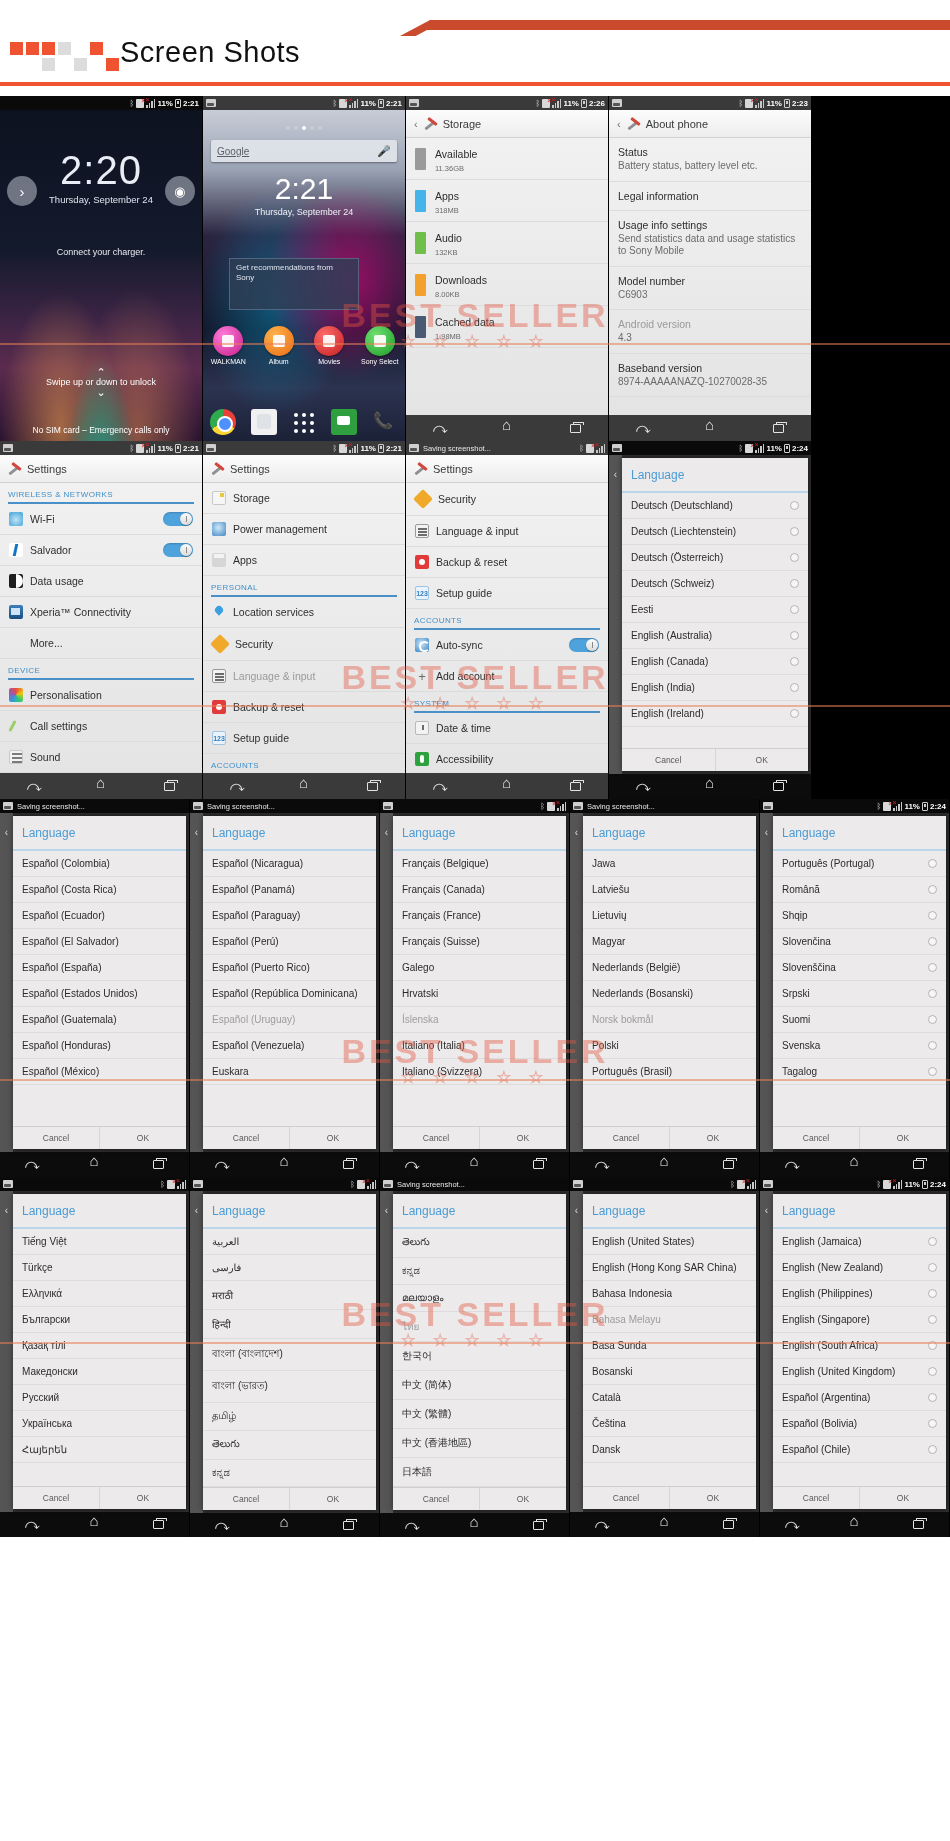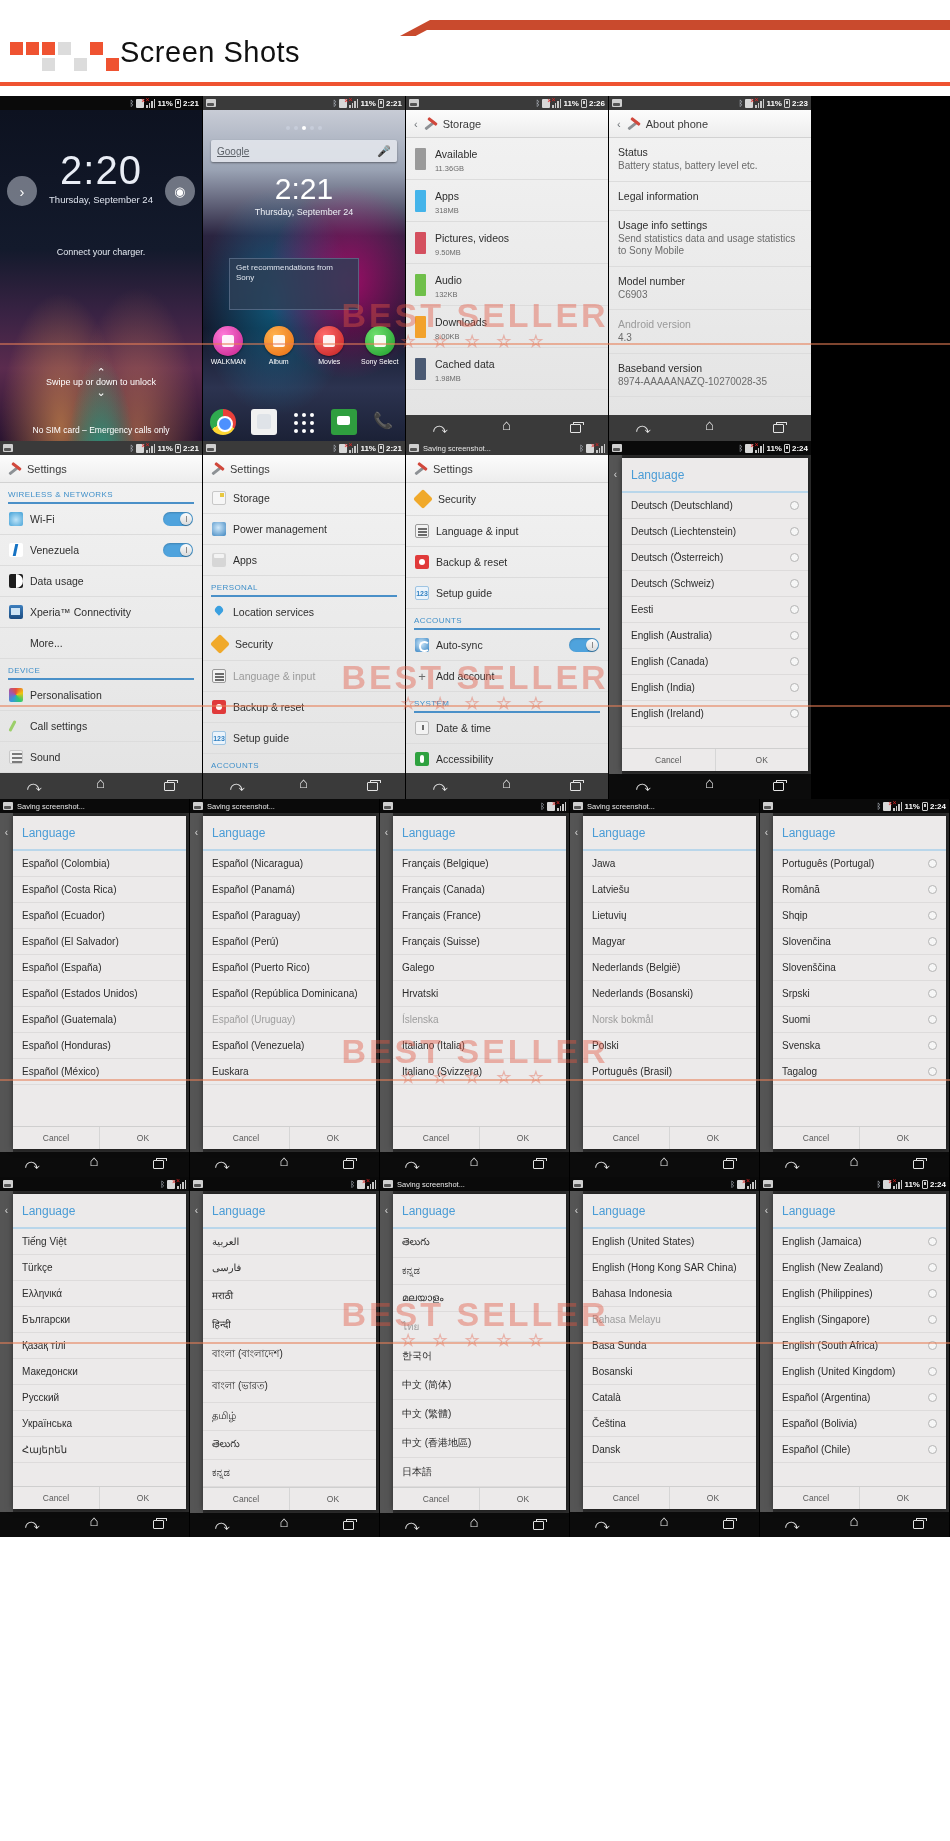--- a/index.html
+++ b/index.html
@@ -416,25 +416,20 @@
           <span class="st-sw" style="background:#9a9a9a"></span>
           <span><span class="st-t">Available</span>
           <span class="st-v" style="display:block">11.36GB</span></span>
         </div>
         <div class="st-row">
           <span class="st-sw" style="background:#44b4ea"></span>
           <span><span class="st-t">Apps</span>
           <span class="st-v" style="display:block">318MB</span></span>
         </div>
         <div class="st-row">
-          <span class="st-sw" style="background:#d4505f"></span>
-          <span><span class="st-t">Pictures, videos</span>
-          <span class="st-v" style="display:block">9.50MB</span></span>
-        </div>
-        <div class="st-row">
           <span class="st-sw" style="background:#6fbf4a"></span>
           <span><span class="st-t">Audio</span>
           <span class="st-v" style="display:block">132KB</span></span>
         </div>
         <div class="st-row">
           <span class="st-sw" style="background:#f2a22c"></span>
           <span><span class="st-t">Downloads</span>
           <span class="st-v" style="display:block">8.00KB</span></span>
         </div>
         <div class="st-row">
@@ -550,21 +545,21 @@
       <div class="scr-body">
         <div class="sec">WIRELESS &amp; NETWORKS</div>
         <div class="sec-line"></div>
         <div class="li">
           <span class="icon ic-wifi"></span>
           <span>Wi-Fi</span>
           <span class="tog"></span>
         </div>
         <div class="li">
           <span class="icon ic-blue"></span>
-          <span>Venezuela</span>
+          <span>Salvador</span>
           <span class="tog"></span>
         </div>
         <div class="li">
           <span class="icon ic-data"></span>
           <span>Data usage</span>
         </div>
         <div class="li">
           <span class="icon ic-xperia"></span>
           <span>Xperia™ Connectivity</span>
         </div>

